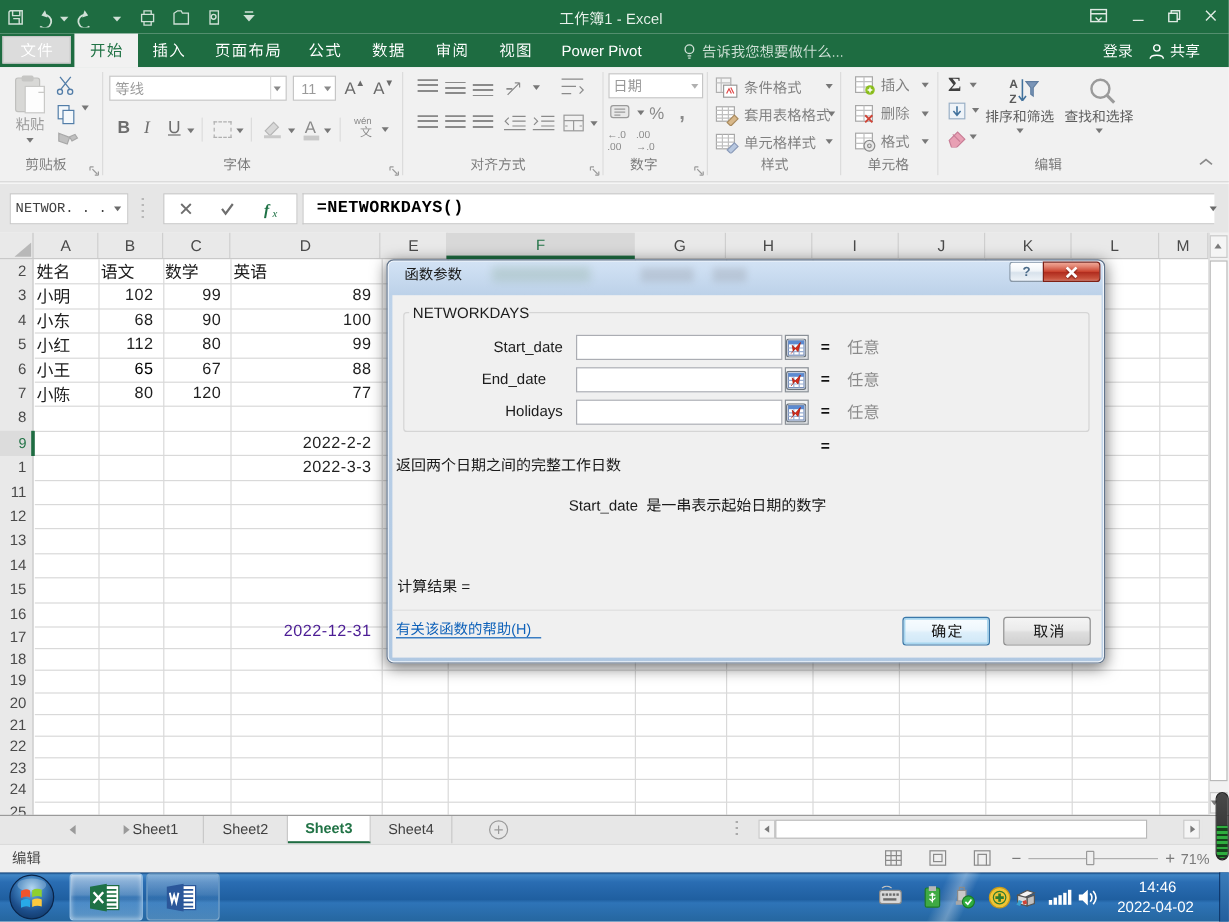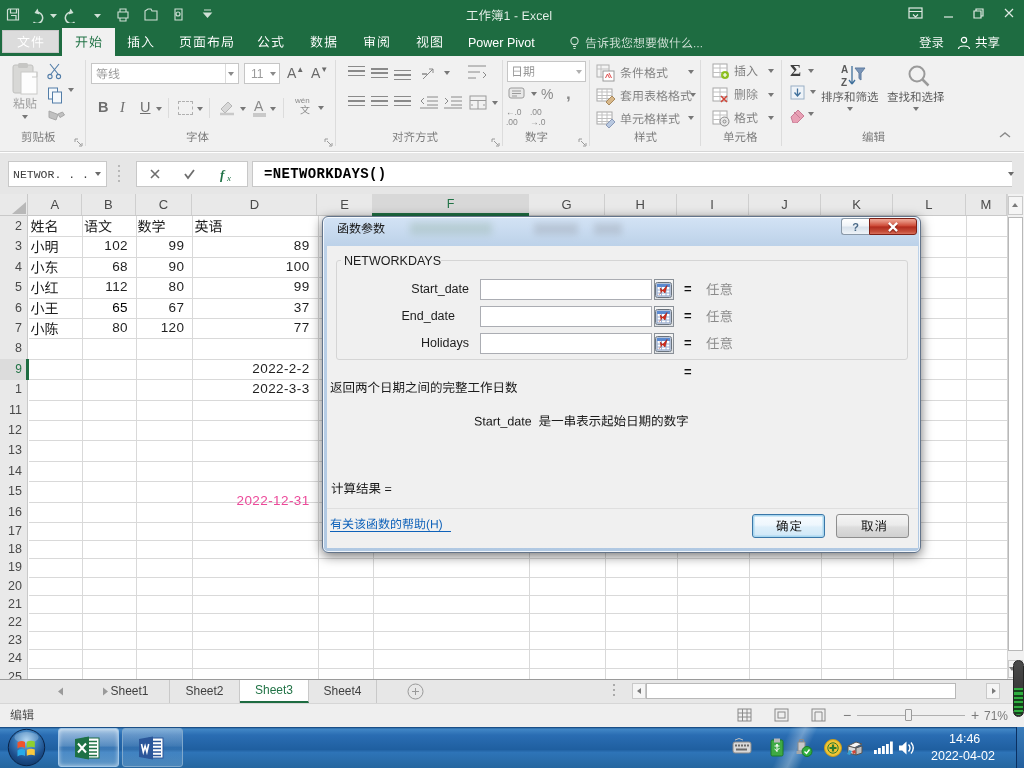--- a/index.html
+++ b/index.html
@@ -362,36 +362,36 @@
 <div class="ab" style="left:108.4px;top:236.4px;width:76px;height:20.4px;font-size:13.5px;letter-spacing:.4px;color:#1f1f1f;text-align:right;line-height:20.4px">99</div>
 <div class="ab" style="left:233.6px;top:236.4px;width:76px;height:20.4px;font-size:13.5px;letter-spacing:.4px;color:#1f1f1f;text-align:right;line-height:20.4px">89</div>
 <div class="ab" style="left:52.0px;top:256.8px;width:76px;height:20.4px;font-size:13.5px;letter-spacing:.4px;color:#1f1f1f;text-align:right;line-height:20.4px">68</div>
 <div class="ab" style="left:108.4px;top:256.8px;width:76px;height:20.4px;font-size:13.5px;letter-spacing:.4px;color:#1f1f1f;text-align:right;line-height:20.4px">90</div>
 <div class="ab" style="left:233.6px;top:256.8px;width:76px;height:20.4px;font-size:13.5px;letter-spacing:.4px;color:#1f1f1f;text-align:right;line-height:20.4px">100</div>
 <div class="ab" style="left:52.0px;top:277.2px;width:76px;height:20.4px;font-size:13.5px;letter-spacing:.4px;color:#1f1f1f;text-align:right;line-height:20.4px">112</div>
 <div class="ab" style="left:108.4px;top:277.2px;width:76px;height:20.4px;font-size:13.5px;letter-spacing:.4px;color:#1f1f1f;text-align:right;line-height:20.4px">80</div>
 <div class="ab" style="left:233.6px;top:277.2px;width:76px;height:20.4px;font-size:13.5px;letter-spacing:.4px;color:#1f1f1f;text-align:right;line-height:20.4px">99</div>
 <div class="ab" style="left:52.0px;top:297.6px;width:76px;height:20.4px;font-size:13.5px;letter-spacing:.4px;color:#000000;text-align:right;line-height:20.4px">65</div>
 <div class="ab" style="left:108.4px;top:297.6px;width:76px;height:20.4px;font-size:13.5px;letter-spacing:.4px;color:#1f1f1f;text-align:right;line-height:20.4px">67</div>
-<div class="ab" style="left:233.6px;top:297.6px;width:76px;height:20.4px;font-size:13.5px;letter-spacing:.4px;color:#1f1f1f;text-align:right;line-height:20.4px">37</div>
+<div class="ab" style="left:233.6px;top:297.6px;width:76px;height:20.4px;font-size:13.5px;letter-spacing:.4px;color:#1f1f1f;text-align:right;line-height:20.4px">88</div>
 <div class="ab" style="left:52.0px;top:318.0px;width:76px;height:20.4px;font-size:13.5px;letter-spacing:.4px;color:#1f1f1f;text-align:right;line-height:20.4px">80</div>
 <div class="ab" style="left:108.4px;top:318.0px;width:76px;height:20.4px;font-size:13.5px;letter-spacing:.4px;color:#1f1f1f;text-align:right;line-height:20.4px">120</div>
 <div class="ab" style="left:233.6px;top:318.0px;width:76px;height:20.4px;font-size:13.5px;letter-spacing:.4px;color:#1f1f1f;text-align:right;line-height:20.4px">77</div>
 <div class="ab" style="left:233.6px;top:358.8px;width:76px;height:20.4px;font-size:13.5px;letter-spacing:.4px;color:#1f1f1f;text-align:right;line-height:20.4px">2022-2-2</div>
 <div class="ab" style="left:233.6px;top:379.2px;width:76px;height:20.4px;font-size:13.5px;letter-spacing:.4px;color:#1f1f1f;text-align:right;line-height:20.4px">2022-3-3</div>
-<div class="ab" style="left:233.6px;top:491px;width:76px;height:20.4px;font-size:13.5px;letter-spacing:.4px;color:#ec4899;text-align:right;line-height:20.4px">2022-12-31</div>
+<div class="ab" style="left:233.6px;top:516px;width:76px;height:20.4px;font-size:13.5px;letter-spacing:.4px;color:#4c1d95;text-align:right;line-height:20.4px">2022-12-31</div>
 
 <div class="ab" style="left:0;top:679px;width:1024px;height:24px;background:#e7e7e7;border-top:1px solid #9a9a9a"></div>
 <svg class="ab" style="left:55px;top:686px" width="62" height="11" viewBox="0 0 62 11">
  <path d="M8 1.5 l-5 4 5 4 z" fill="#9a9a9a"></path>
  <path d="M48 1.5 l5 4 -5 4 z" fill="#9a9a9a"></path>
 </svg>
 <div class="ab" style="left:90px;top:680px;width:80px;height:23px;border-right:1px solid #c9c9c9;font-size:12px;color:#3f3f3f;text-align:center;line-height:23px">Sheet1</div>
 <div class="ab" style="left:170px;top:680px;width:70px;height:23px;border-right:1px solid #c9c9c9;font-size:12px;color:#3f3f3f;text-align:center;line-height:23px">Sheet2</div>
-<div class="ab" style="left:240px;top:680px;width:69px;height:23px;background:#fff;border-right:1px solid #c9c9c9;border-bottom:2px solid #1e6c41;font-size:12px;font-weight:normal;color:#217346;text-align:center;line-height:21px">Sheet3</div>
+<div class="ab" style="left:240px;top:680px;width:69px;height:23px;background:#fff;border-right:1px solid #c9c9c9;border-bottom:2px solid #1e6c41;font-size:12px;font-weight:bold;color:#217346;text-align:center;line-height:21px">Sheet3</div>
 <div class="ab" style="left:309px;top:680px;width:68px;height:23px;border-right:1px solid #c9c9c9;font-size:12px;color:#3f3f3f;text-align:center;line-height:23px">Sheet4</div>
 <svg class="ab" style="left:407px;top:683px" width="17" height="17" viewBox="0 0 17 17">
  <circle cx="8.5" cy="8.5" r="7.5" fill="none" stroke="#9a9a9a"></circle>
  <path d="M8.5 5 v7 M5 8.5 h7" stroke="#9a9a9a" fill="none"></path>
 </svg>
 <div class="ab" style="left:613px;top:684px;width:2px;height:14px;background:repeating-linear-gradient(to bottom,#aaa 0 2px,transparent 2px 5px)"></div>
 
 <div class="ab" style="left:630px;top:682px;width:372px;height:18px;background:#e7e7e7"></div>
 <div class="ab" style="left:632px;top:683px;width:14px;height:16px;background:#f5f5f5;border:1px solid #c9c9c9"></div>
 <div class="ab" style="left:636.5px;top:687.5px;width:0;height:0;border-top:3.5px solid transparent;border-bottom:3.5px solid transparent;border-right:4.5px solid #7a7a7a"></div>

